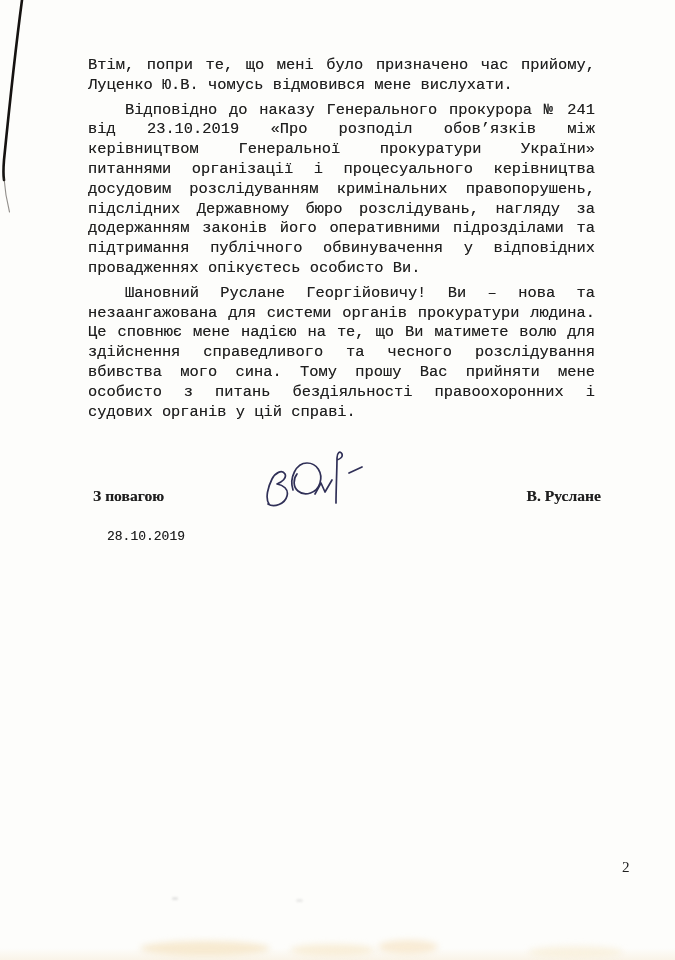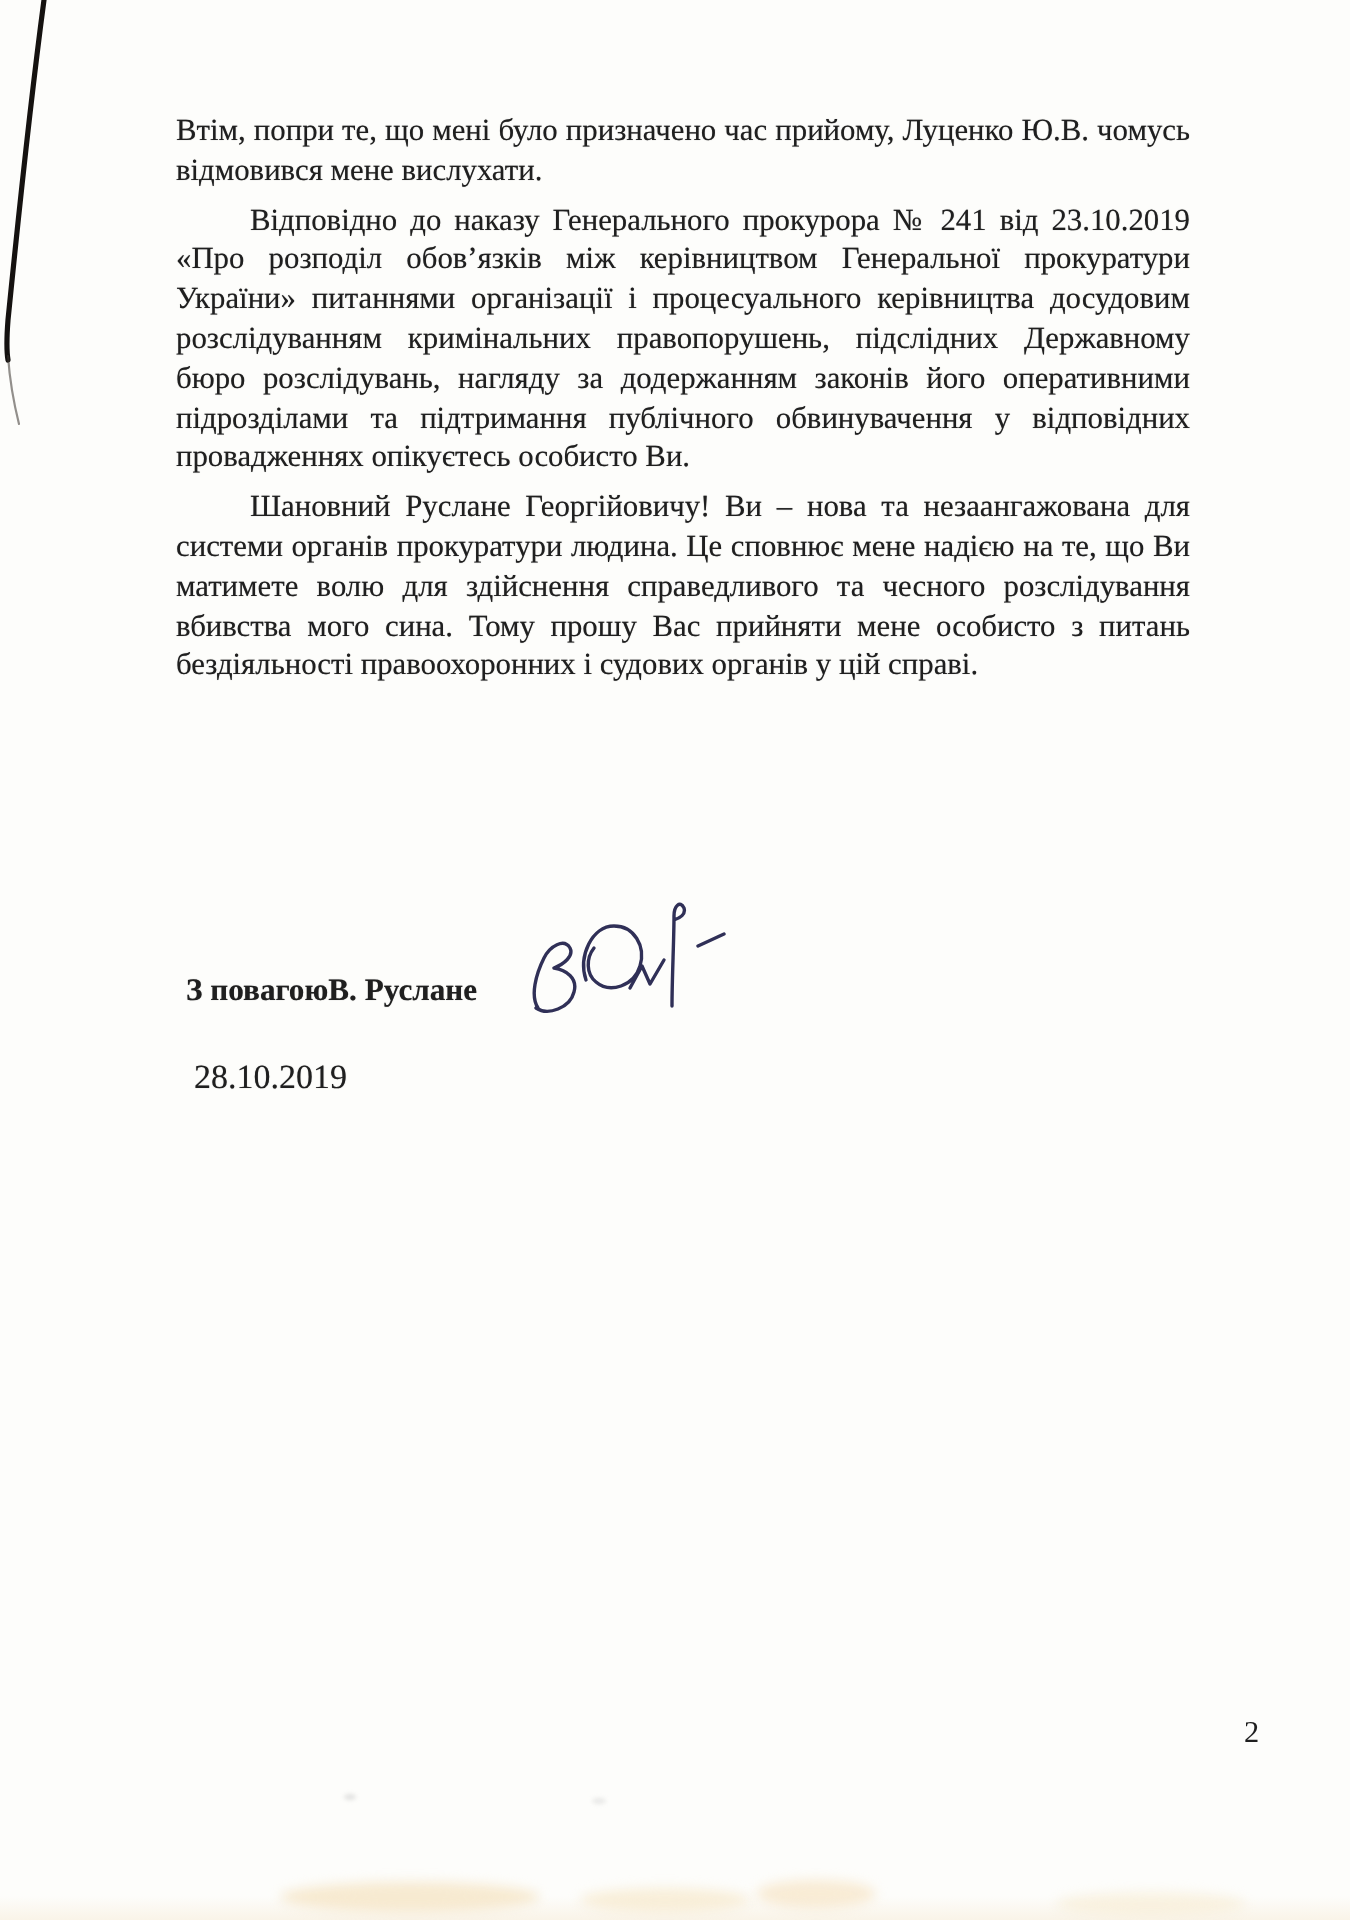--- a/index.html
+++ b/index.html
@@ -20,41 +20,42 @@
   .text-block {
     position: absolute;
     left: 88px;
     top: 56px;
     width: 523px;
     font-size: 15.4px;
     line-height: 19.8px;
     text-align: justify;
     text-shadow: 0 0 0.4px rgba(30,30,30,0.55);
   }
-  .text-block p { margin: 0 16px 5px 0; }
+  .text-block p { margin: 0 16px 5px 0; font-family: Liberation Mono, monospace; }
   .text-block p.indent { text-indent: 37px; }
 
   
   .closing-row {
     position: absolute;
     top: 487px;
     left: 93px;
     right: 74px;
     display: flex;
-    justify-content: flex-start;
+    justify-content: space-between;
     font-weight: bold;
     font-size: 15.6px;
     text-shadow: 0 0 0.4px rgba(30,30,30,0.55);
   }
   .date-line {
     position: absolute;
     top: 529px;
-    left: 97px;
-    font-size: 17px;
+    left: 107px;
+    font-size: 13px;
     text-shadow: 0 0 0.4px rgba(30,30,30,0.5);
+    font-family: Liberation Mono, monospace;
   }
   .page-number {
     position: absolute;
     top: 858px;
     left: 622px;
     font-size: 15.2px;
   }
 
   
   .signature {

